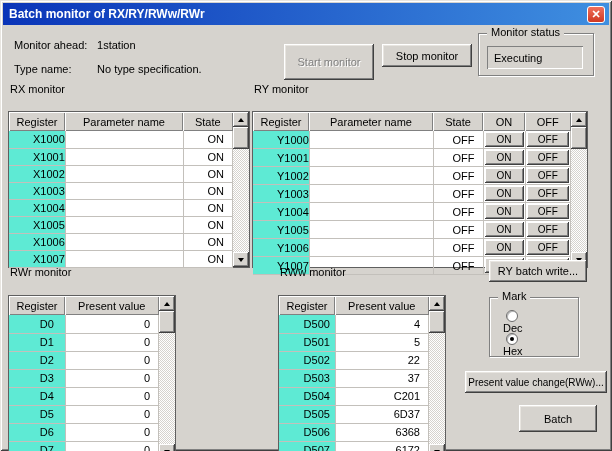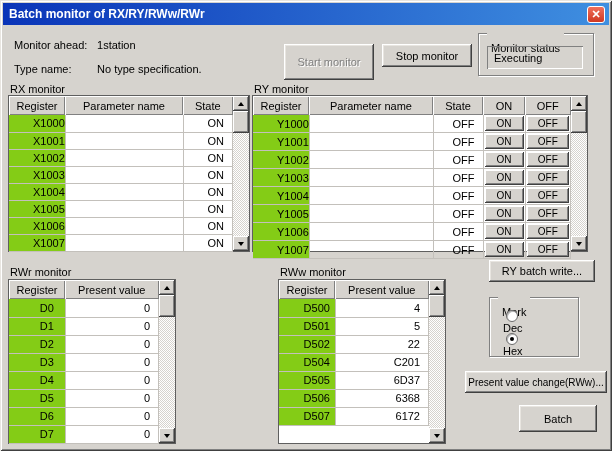--- a/index.html
+++ b/index.html
@@ -49,51 +49,52 @@
   }
   .btn.disabled { color: #808080; text-shadow: 1px 1px 0 #fff; }
   
   .group {
     position: absolute;
     border: 1px solid #808080;
     box-shadow: inset 1px 1px 0 #fff, 1px 1px 0 #fff;
   }
   .group-label {
     position: absolute; top: -8px; left: 8px;
-    background: #d6d3ce; padding: 16px 4px; white-space: nowrap;
+    background: #d6d3ce; padding: 0 4px; white-space: nowrap;
   }
   .status-field {
     position: absolute; left: 8px; top: 12px; width: 96px; height: 23px;
     box-shadow: inset 1px 1px #808080, inset -1px -1px #fff;
     display: flex; align-items: center; padding-left: 7px;
   }
   
   .section-label { position: absolute; white-space: nowrap; }
   
   .tablewrap {
     position: absolute;
     background: #fff;
     border: 1px solid #5f5f5f;
+    margin-top: 16px;
   }
   .tablewrap table {
     border-collapse: collapse; table-layout: fixed;
     width: calc(100% - 16px);
   }
   .tablewrap th {
     height: 19px; background: #d6d3ce; font-weight: normal; font-size: 11px;
     box-shadow: inset 1px 1px #fff, inset -1px -1px #808080;
     overflow: hidden; white-space: nowrap; padding: 0 2px;
   }
   .tablewrap td {
     height: 17px; line-height: 16px; font-size: 11px;
     border-right: 1px solid #c3c0bb; border-bottom: 1px solid #c3c0bb;
     padding: 0 4px; overflow: hidden; white-space: nowrap;
   }
   .tall td { height: 18px; }
-  td.reg { background: #84cc16; text-align: center; padding-left: 24px; }
+  td.reg { background: #5eead4; text-align: center; padding-left: 24px; }
   td.state, td.val { text-align: right; padding-right: 8px; }
   td.btncell { padding: 1px 1px; }
   .mini-btn {
     height: 15px; background: #d6d3ce; font-size: 10px;
     box-shadow: inset -1px -1px #404040, inset 1px 1px #fff, inset -2px -2px #808080;
     display: flex; align-items: center; justify-content: center;
     cursor: default;
   }
   
   .vscroll {
@@ -361,21 +362,21 @@
       <div class="sb-btn up">
           <span class="tri-up"></span>
         </div>
       <div class="sb-thumb"></div>
       <div class="sb-btn down">
           <span class="tri-down"></span>
         </div>
     </div>
   </div>
 
-  <button class="btn" style="left:489px; top:260px; width:106px; height:22px;">RY batch write...</button>
+  <button class="btn" style="left:489px; top:260px; width:98px; height:22px;">RY batch write...</button>
 
   <div class="section-label" style="left:10px; top:266px;">RWr monitor</div>
   <div class="tablewrap tall" style="left:8px; top:279px; width:168px; height:165px;">
     <table>
       <colgroup>
           <col style="width:56px">
           <col>
         </colgroup>
       <thead>
           <tr>
@@ -460,20 +461,24 @@
           <tr>
             <td class="reg">D501</td>
             <td class="val">5</td>
           </tr>
 
           <tr>
             <td class="reg">D502</td>
             <td class="val">22</td>
           </tr>
 
+          <tr>
+            <td class="reg">D503</td>
+            <td class="val">37</td>
+          </tr>
 
           <tr>
             <td class="reg">D504</td>
             <td class="val">C201</td>
           </tr>
 
           <tr>
             <td class="reg">D505</td>
             <td class="val">6D37</td>
           </tr>

